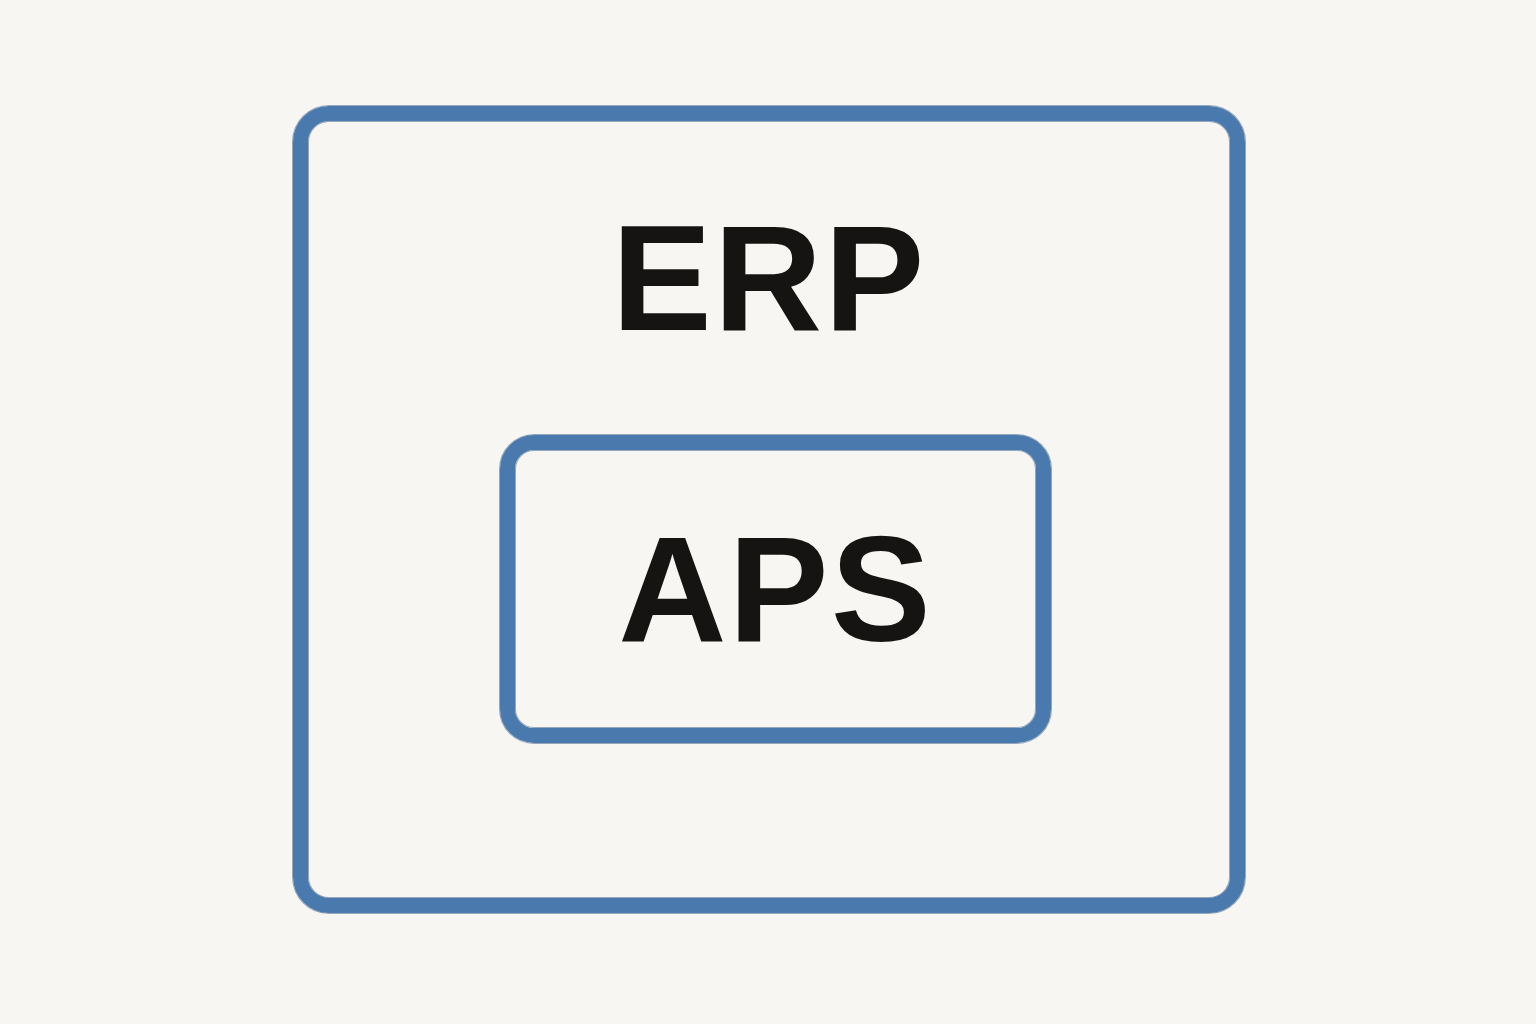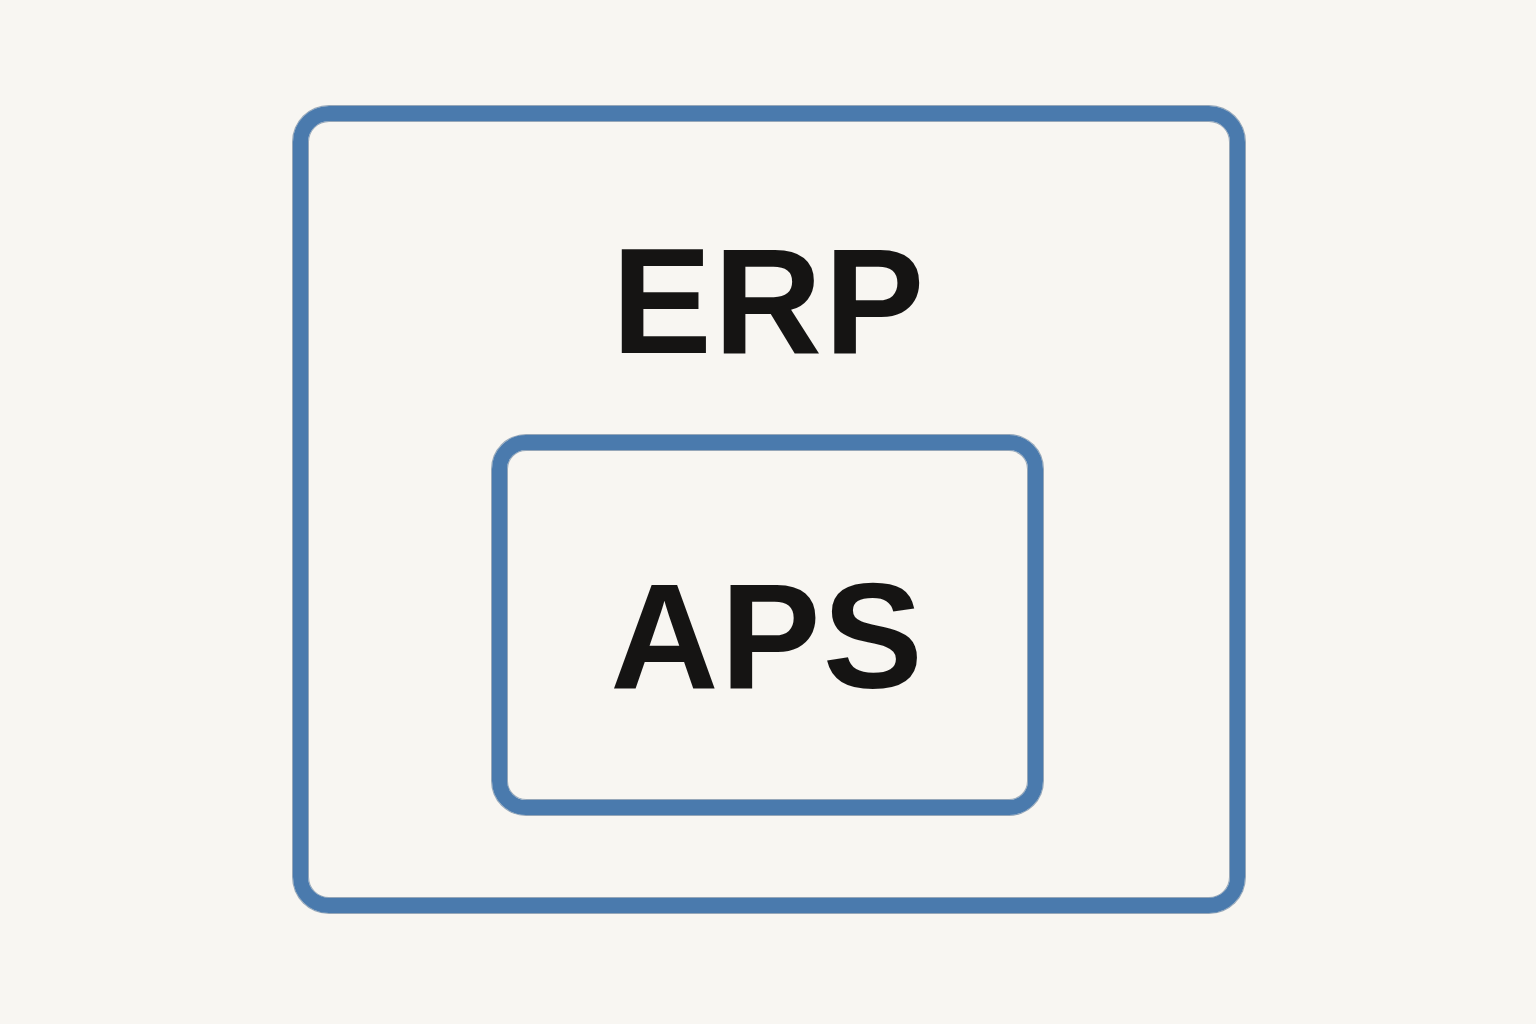--- a/index.html
+++ b/index.html
@@ -26,39 +26,38 @@
   }
   .box-outer {
     left: 293px;
     top: 106px;
     width: 952px;
     height: 807px;
     border-radius: 36px;
   }
   .box-inner {
     
-    left: 184px;
+    left: 192px;
     top: 314px;
     width: 551px;
-    height: 380px;
+    height: 308px;
     border-radius: 34px;
   }
   .label {
     position: absolute;
     left: 0;
     right: 0;
     display: flex;
     align-items: center;
     justify-content: center;
     font-weight: bold;
     font-size: 150px;
     letter-spacing: 2px;
     color: var(--text-color, #151413);
     user-select: none;
-    margin-top: 23px;
   }
   
   .label-erp {
     top: 0;
     height: 314px;
   }
   
   .label-aps {
     top: 0;
     bottom: 0;

